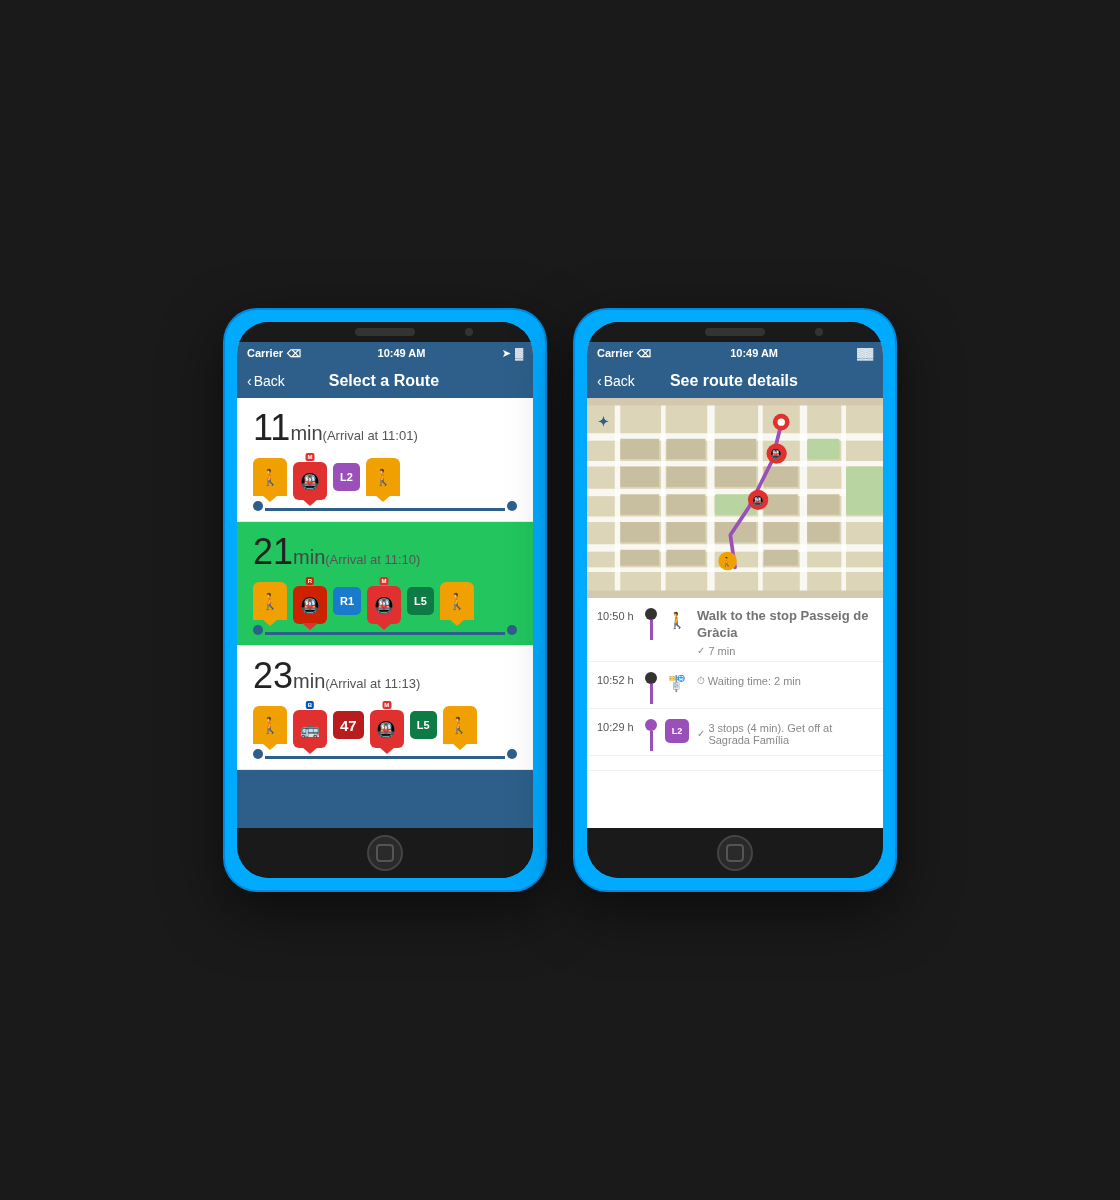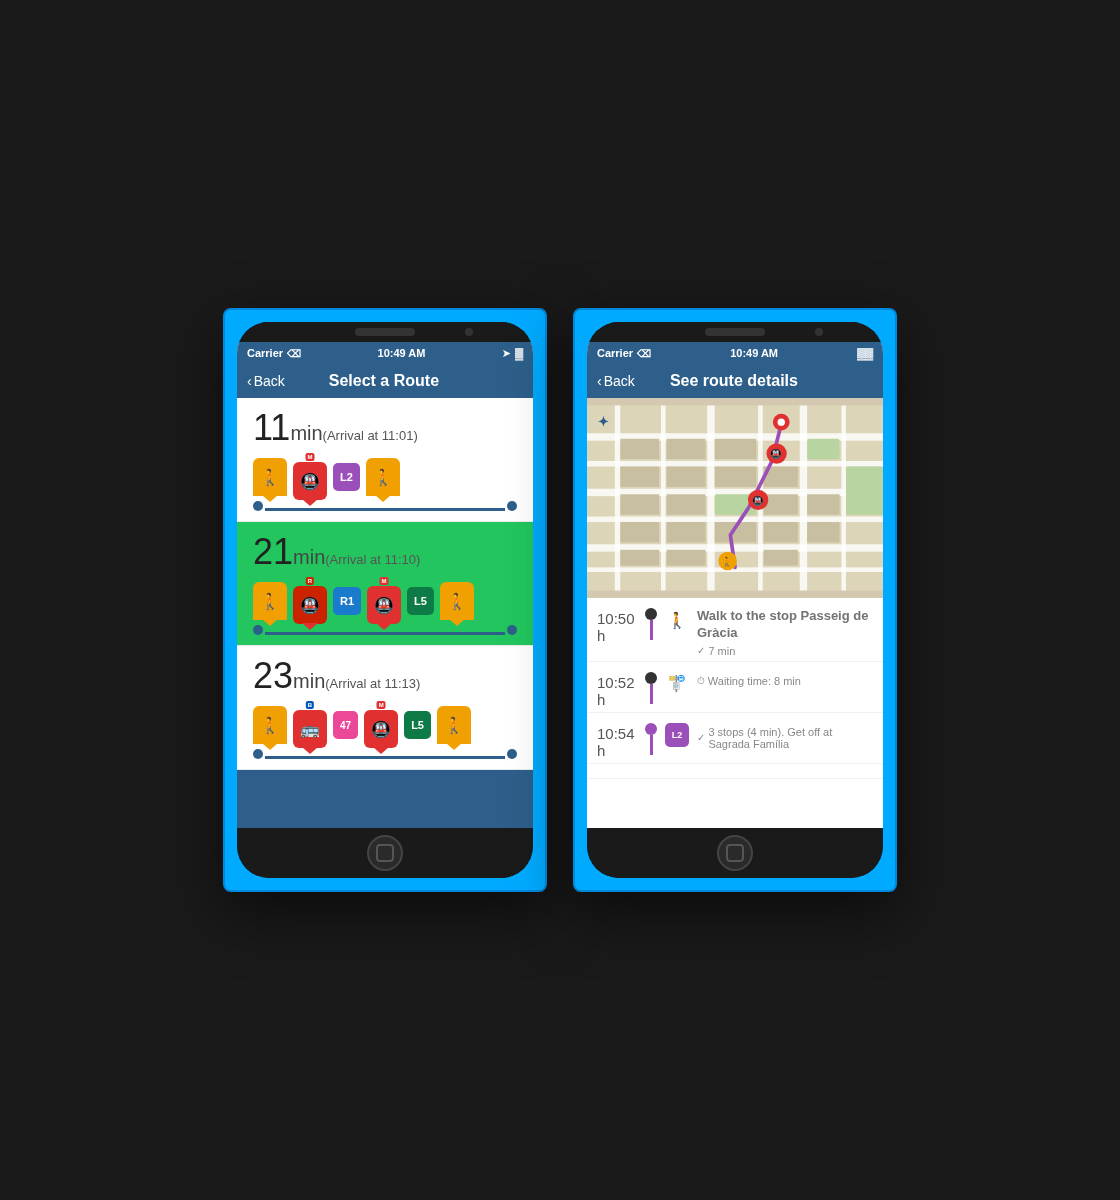--- a/index.html
+++ b/index.html
@@ -17,21 +17,21 @@
       gap: 30px;
       align-items: center;
       padding: 40px;
     }
 
     
     .phone {
       width: 320px;
       height: 580px;
       background: #00aaff;
-      border-radius: 6px;
+      border-radius: 32px;
       padding: 12px;
       box-shadow: 0 0 0 2px #0088dd, 0 20px 60px rgba(0,0,0,0.6);
       position: relative;
       display: flex;
       flex-direction: column;
     }
     .phone-inner {
       background: #1a1a1a;
       border-radius: 32px;
       flex: 1;
@@ -261,21 +261,21 @@
       padding: 0;
     }
     .step-item {
       display: flex;
       align-items: flex-start;
       padding: 10px 10px 4px 10px;
       position: relative;
       border-bottom: 1px solid #f0f0f0;
     }
     .step-time {
-      font-size: 15px;
+      font-size: 11px;
       color: #555;
       width: 40px;
       flex-shrink: 0;
       margin-top: 2px;
     }
     .step-line-col {
       display: flex;
       flex-direction: column;
       align-items: center;
       margin: 0 8px;
@@ -457,21 +457,21 @@
               <span class="route-arrival">(Arrival at 11:13)</span>
             </div>
             <div class="route-icons">
               <div style="position:relative;display:flex;flex-direction:column;align-items:center">
                 <div class="transport-icon icon-walk">🚶</div>
               </div>
               <div style="position:relative;display:flex;flex-direction:column;align-items:center;margin-top:8px">
                 <span class="metro-label" style="background:#0055bb">B</span>
                 <div class="transport-icon icon-metro" style="background:#e03030">🚌</div>
               </div>
-              <div class="line-badge" style="background:#ec4899;font-size:10px">47</div>
+              <div class="line-badge" style="background:#b91c1c;font-size:15px">47</div>
               <div style="position:relative;display:flex;flex-direction:column;align-items:center;margin-top:8px">
                 <span class="metro-label">M</span>
                 <div class="transport-icon icon-metro">🚇</div>
               </div>
               <div class="line-badge l5b">L5</div>
               <div style="position:relative;display:flex;flex-direction:column;align-items:center">
                 <div class="transport-icon icon-walk">🚶</div>
               </div>
             </div>
             <div class="route-bar-container">
@@ -614,28 +614,28 @@
               <span>10:52 h</span>
             </div>
             <div class="step-line-col">
               <div class="step-dot dark"></div>
               <div class="step-connector"></div>
             </div>
             <div class="step-icon">🚏</div>
             <div class="step-content">
               <div class="step-sub">
                 <span class="sub-icon">⏱</span>
-                <span>Waiting time: 8 min</span>
+                <span>Waiting time: 2 min</span>
               </div>
             </div>
           </div>
 
           <div class="step-item">
             <div class="step-time">
-              <span>10:54 h</span>
+              <span>10:29 h</span>
             </div>
             <div class="step-line-col">
               <div class="step-dot purple"></div>
               <div class="step-connector"></div>
             </div>
             <div class="step-badge">L2</div>
             <div class="step-content">
               <div class="step-sub">
                 <span class="sub-icon">✓</span>
                 <span>3 stops (4 min). Get off at Sagrada Família</span>

